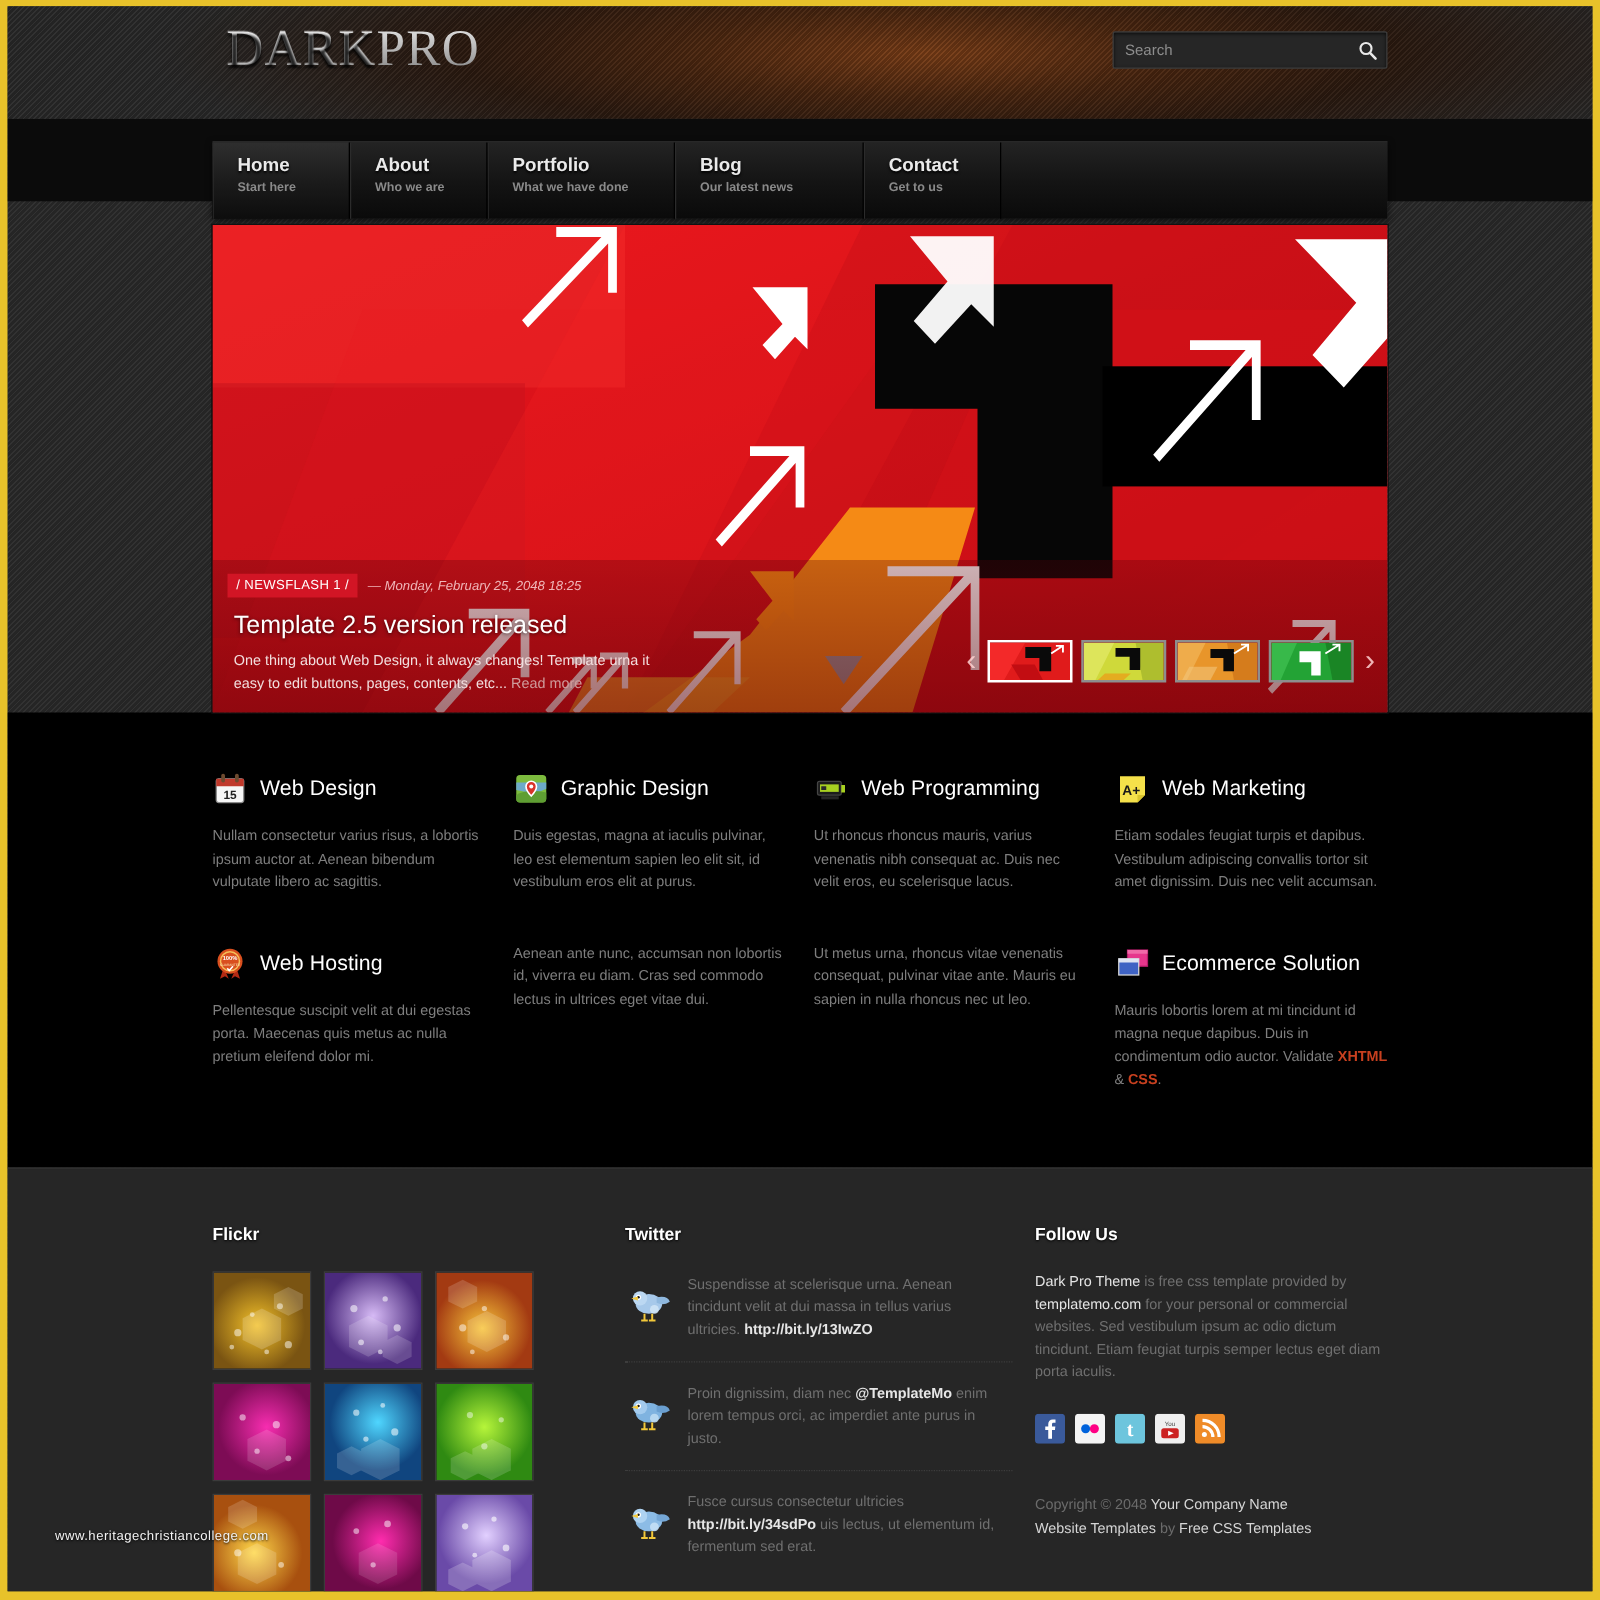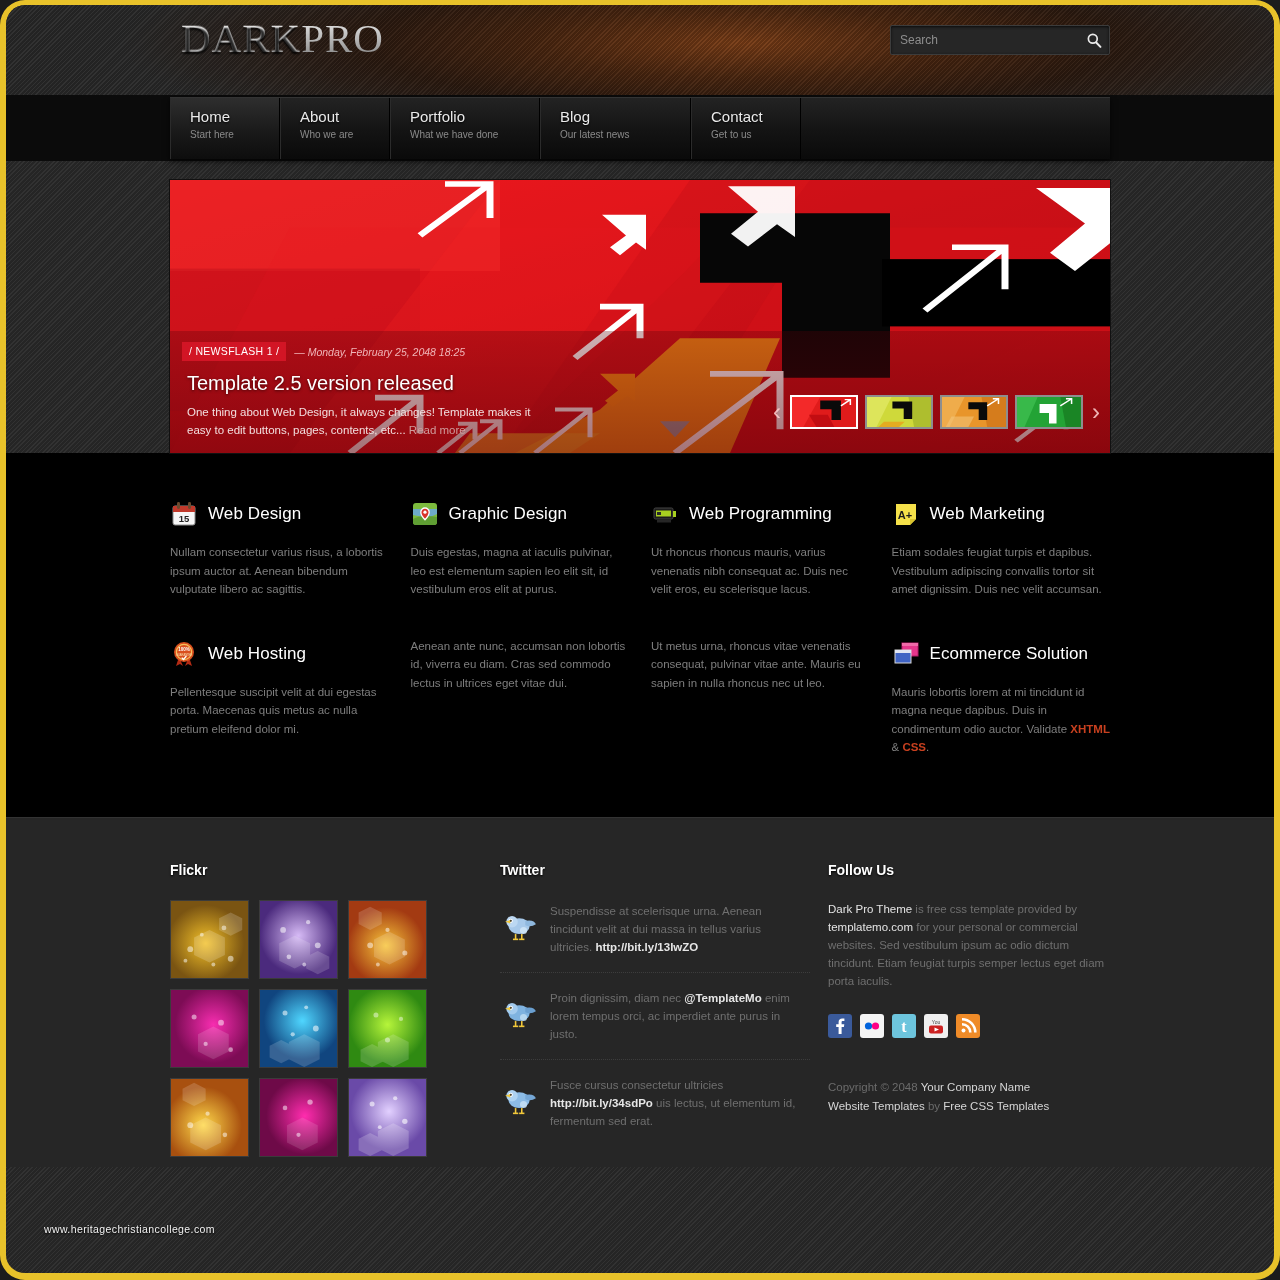--- a/index.html
+++ b/index.html
@@ -24,21 +24,20 @@
     border-top: 5px solid #e8c22a;
     border-bottom: 7px solid #e8c22a;
     background:
       repeating-linear-gradient(135deg,
         rgba(255,255,255,0.030) 0px,
         rgba(255,255,255,0.030) 1px,
         rgba(0,0,0,0.14) 1px,
         rgba(0,0,0,0.14) 3px),
       #2b2b2b;
     overflow: hidden;
-    border-radius: 25px;
   }
 
   
   .header {
     position: relative;
     height: 90px;
     background:
       repeating-linear-gradient(135deg,
         rgba(255,255,255,0.035) 0px,
         rgba(255,255,255,0.035) 1px,
@@ -96,21 +95,22 @@
   .search-btn {
     width: 30px; height: 28px;
     display: flex; align-items: center; justify-content: center;
     cursor: pointer;
   }
 
   
   .navbar-outer {
     height: 66px;
     background: #0b0b0b;
-    padding-top: 2px;
+    padding-top: 18px;
+    font-weight: bold;
   }
   .navbar {
     width: 940px; margin: 0 auto;
     height: 62px;
     display: flex;
     background: linear-gradient(180deg,#232323 0%,#141414 52%,#0a0a0a 100%);
     border-top: 1px solid #333;
     box-shadow: 0 2px 6px rgba(0,0,0,0.8);
   }
   .nav-item {
@@ -135,21 +135,21 @@
     display: block;
     color: #8a8a8a;
     font-size: 10px;
     margin-top: 3px;
   }
   .nav-filler { flex: 1; }
 
   
   .banner-wrap {
     width: 940px; margin: 19px auto 0;
-    height: 273px;
+    height: 390px;
     position: relative;
     overflow: hidden;
     box-shadow: 0 0 0 1px #111;
   }
   .banner-art {
     position: absolute; inset: 0;
     background: #d81118;
     overflow: hidden;
   }
   .banner-art svg { position: absolute; inset: 0; width: 100%; height: 100%; }
@@ -434,21 +434,21 @@
       </svg>
     </div>
 
     <div class="caption">
       <div class="flashrow">
         <span class="flashtag">/ NEWSFLASH 1 /</span>
         <span class="flashdate">— Monday, February 25, 2048 18:25</span>
       </div>
       <h2 class="cap-title">Template 2.5 version released</h2>
       <p class="cap-body">
-        <span>One thing about Web Design, it always changes! Template makes it easy to edit buttons, pages, contents, etc...</span>
+        <span>One thing about Web Design, it always changes! Template urna it easy to edit buttons, pages, contents, etc...</span>
         <span class="rm">Read more</span>
       </p>
     </div>
 
     <div class="thumbbar">
       <span class="arrowbtn">‹</span>
 
       <div class="thumb active">
         <svg viewBox="0 0 68 34" preserveAspectRatio="none" aria-hidden="true">
           <rect width="68" height="34" fill="#e01b1b"></rect>

